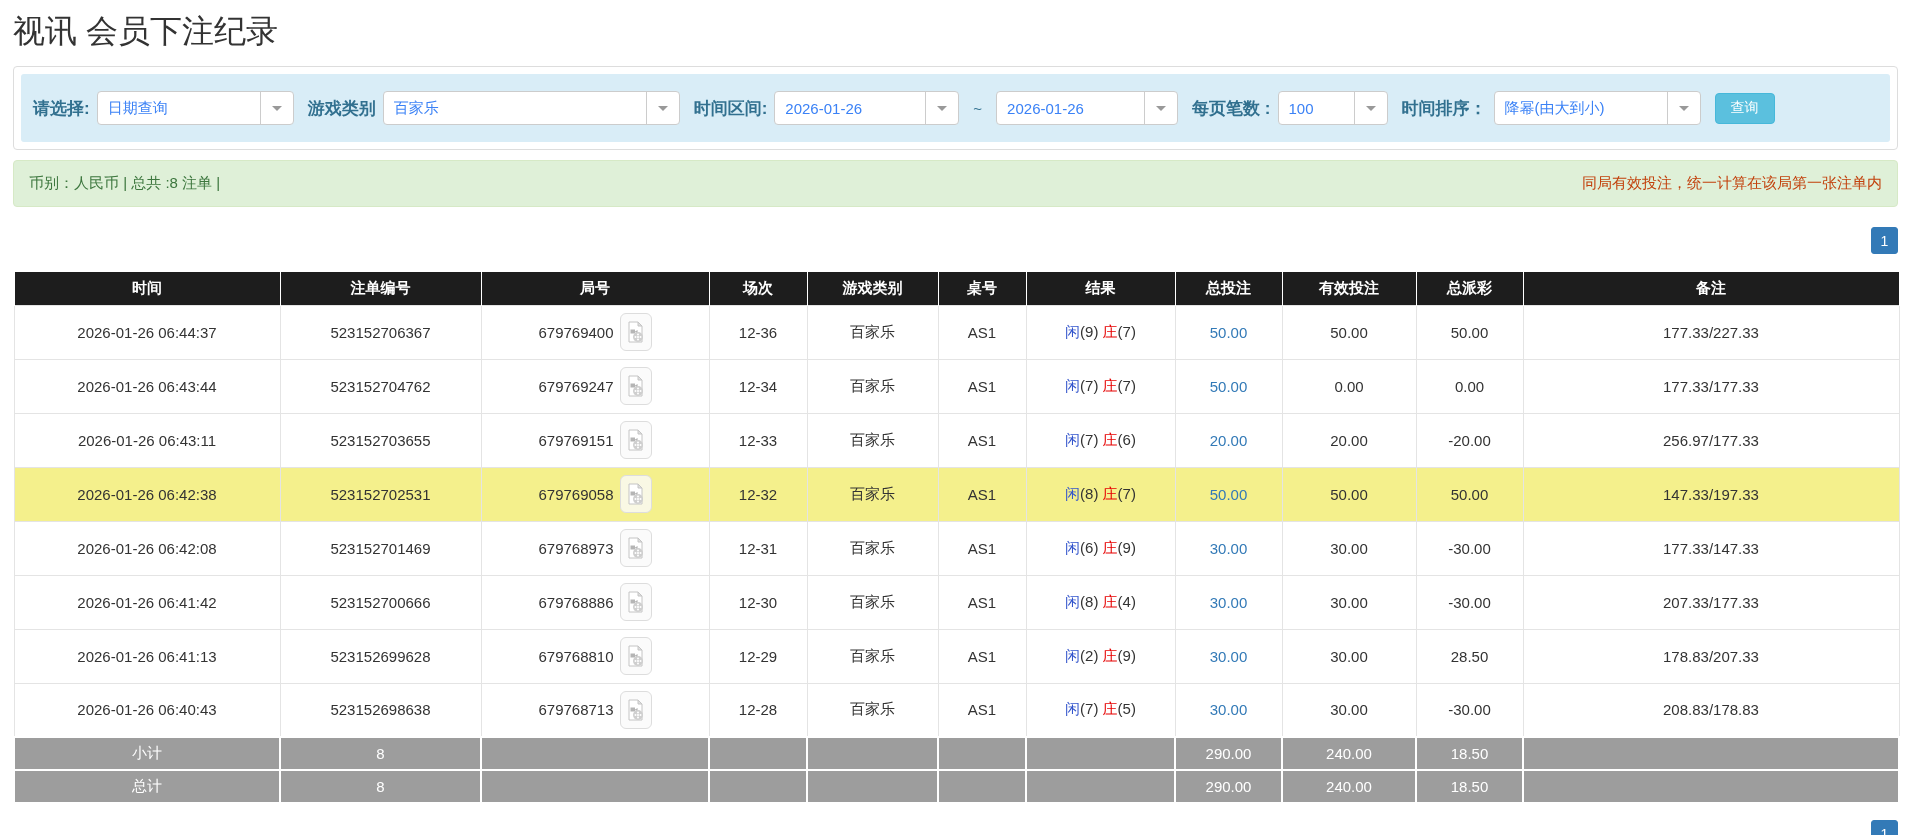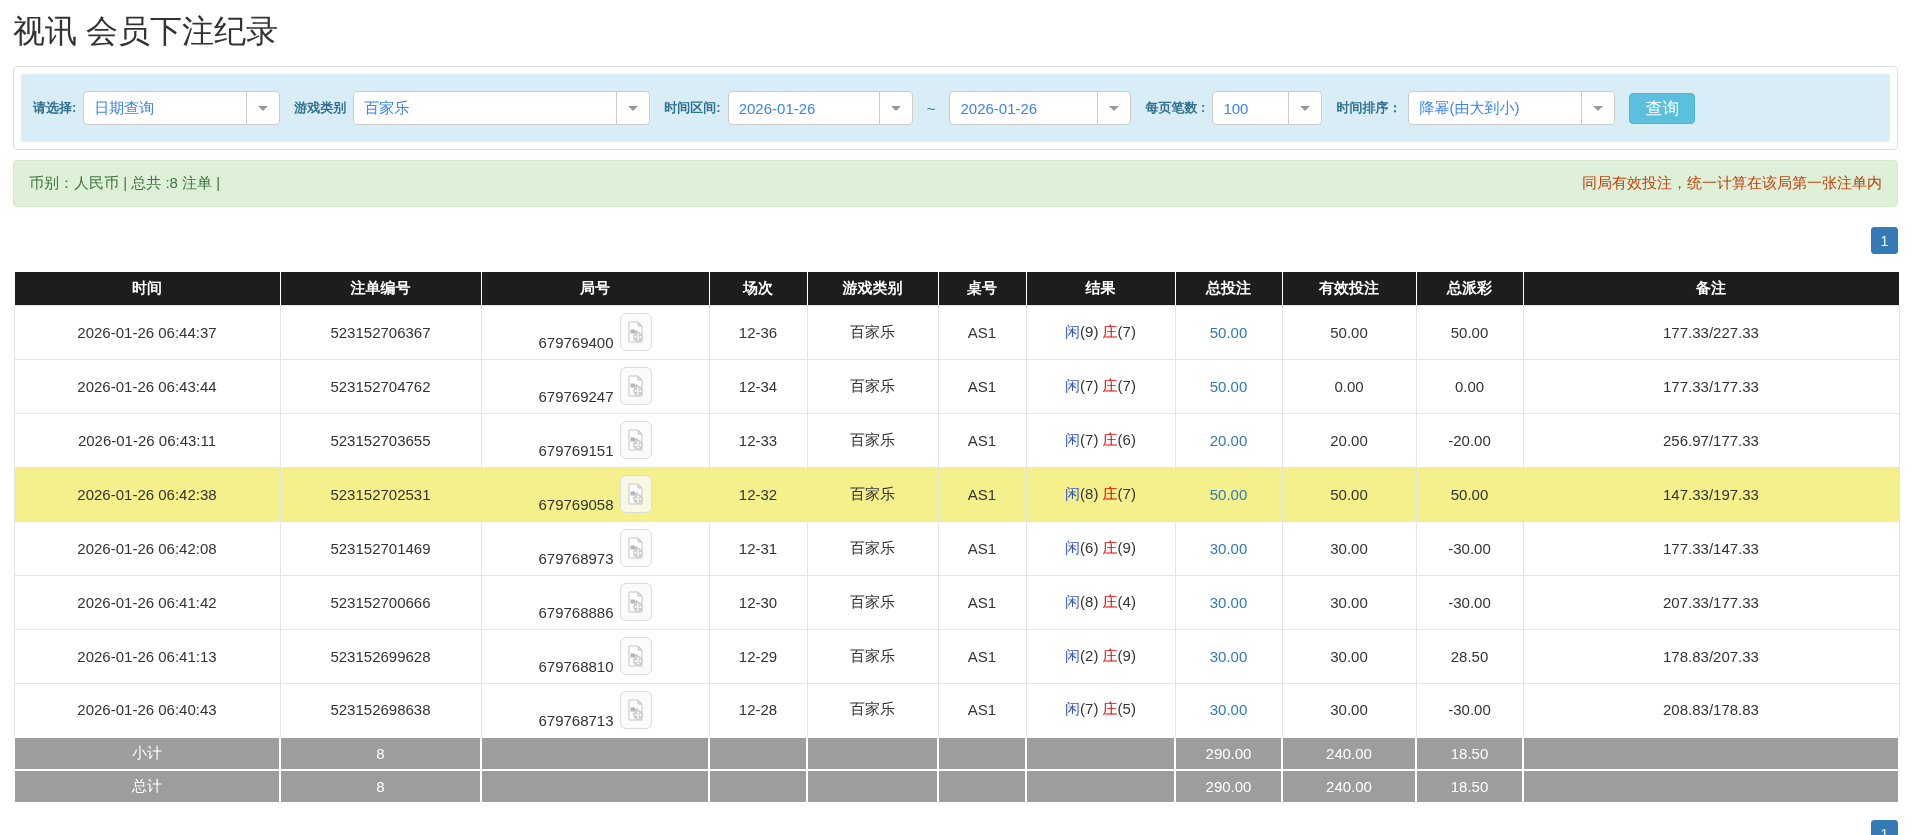--- a/index.html
+++ b/index.html
@@ -8,46 +8,46 @@
     width:1911px; height:835px; overflow:hidden; position:relative;
     background:#fff; font-family:"Liberation Sans","DejaVu Sans",sans-serif;
   }
   .page { padding:0 13px; }
 
   .title { font-size:32px; font-weight:400; color:#333; margin:10px 0 12px 0; }
 
   .filter-panel { border:1px solid #ddd; border-radius:4px; padding:7px; background:#fff; }
   .filter-bar { background:#d9edf7; border-radius:3px; padding:17px 12px; display:flex; align-items:center; }
   .fgroup { display:flex; align-items:center; margin-right:14px; }
-  .flabel { font-size:13px; font-weight:bold; color:#31708f; margin-right:7px; white-space:nowrap; }
+  .flabel { font-size:17px; font-weight:bold; color:#31708f; margin-right:7px; white-space:nowrap; }
   .combo { display:flex; height:34px; background:#fff; border:1px solid #ccc; border-radius:4px; overflow:hidden; cursor:pointer; }
   .combo-text { flex:1; display:flex; align-items:center; padding:7px 10px; font-size:15px; color:#3b82f6; white-space:nowrap; overflow:hidden; }
   .combo-arrow { width:33px; border-left:1px solid #ccc; display:flex; align-items:center; justify-content:center; flex:none; }
   .caret { width:0; height:0; border-left:5px solid transparent; border-right:5px solid transparent; border-top:5px solid #999; }
   .tilde { font-size:15px; color:#31708f; margin-right:14px; }
-  .query-btn { height:31px; padding:0 15px; background:#5bc0de; border:1px solid #46b8da; border-radius:4px; color:#fff; font-size:17px; cursor:pointer; }
+  .query-btn { height:31px; padding:0 15px; background:#5bc0de; border:1px solid #46b8da; border-radius:4px; color:#fff; font-size:14px; cursor:pointer; }
 
   .info-bar { margin-top:10px; background:#dff0d8; border:1px solid #d6e9c6; border-radius:4px; padding:13px 15px; display:flex; justify-content:space-between; align-items:center; font-size:15px; }
   .info-left { color:#3c763d; }
   .info-right { color:#c2410c; }
 
   .pager { display:flex; justify-content:flex-end; margin-top:20px; }
   .page-btn { width:27px; height:27px; background:#337ab7; border:1px solid #337ab7; border-radius:3px; color:#fff; font-size:14px; display:flex; align-items:center; justify-content:center; text-decoration:none; cursor:pointer; }
   .pager-bottom { position:absolute; right:13px; top:820px; margin:0; }
 
   table.records { border-collapse:collapse; table-layout:fixed; width:1885px; margin-top:18px; }
   table.records thead th { background:#1d1d1d; color:#fff; font-size:15px; font-weight:bold; height:33px; padding:0; border-left:1px solid #fff; border-right:1px solid #fff; }
   table.records tbody td { height:54px; text-align:center; vertical-align:middle; font-size:15px; color:#333; border:1px solid #e4e4e4; padding:0; background:#fff; }
   table.records tbody tr.highlight td { background:#f4f08c; }
   .blue-link { color:#337ab7; cursor:pointer; }
   .neg { color:#e60000; }
   .res-player { color:#3355cc; }
   .res-banker { color:#e60000; }
   .res-num { color:#333; }
-  .round-cell { display:flex; align-items:flex-end; justify-content:center; gap:6px; }
+  .round-cell { display:flex; align-items:center; justify-content:center; gap:6px; }
   .video-btn { width:32px; height:38px; background:rgba(250,250,250,.8); border:1px solid #ddd; border-radius:6px; display:flex; align-items:center; justify-content:center; cursor:pointer; padding:0; }
   table.records tr.foot td { background:#9d9d9d; color:#fff; border:2px solid #fff; height:33px; font-size:15px; text-align:center; vertical-align:middle; }
 </style>
 </head>
 <body>
 
 <div class="page">
 
   <div class="title">视讯 会员下注纪录</div>
 

